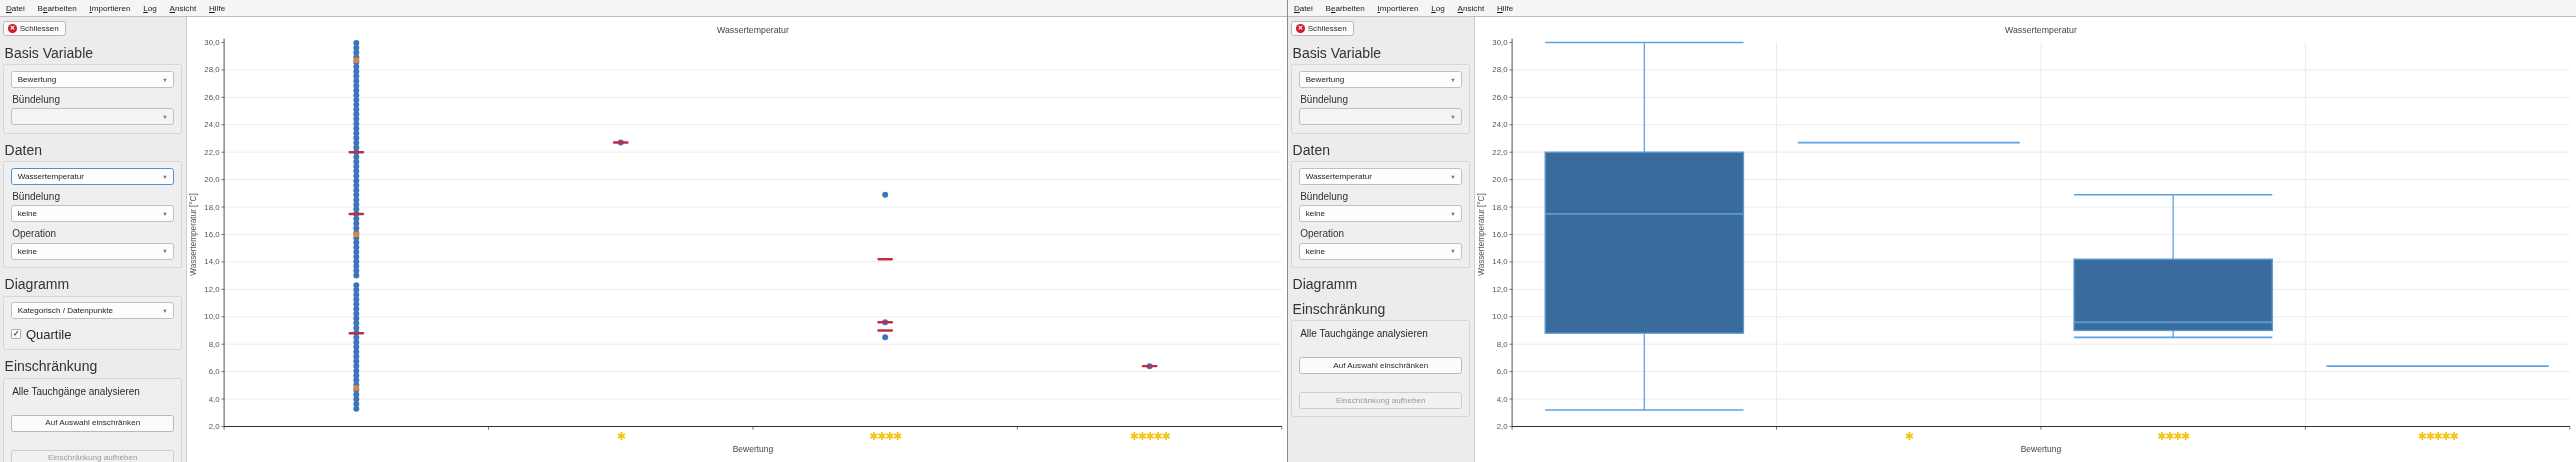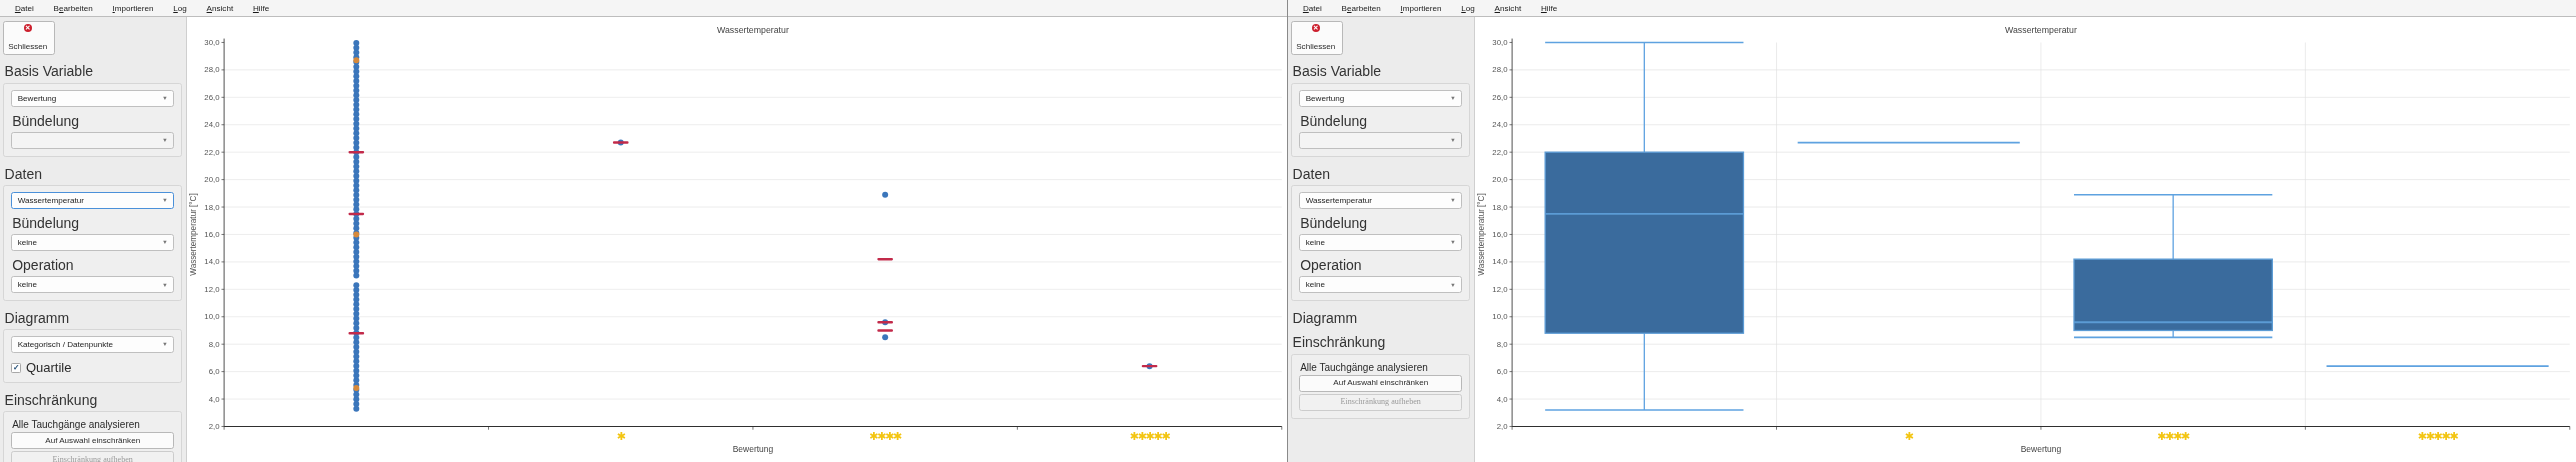--- a/index.html
+++ b/index.html
@@ -2,37 +2,37 @@
 <html style="font-size:10.4px"><head>
 <meta charset="utf-8">
 <style>
   * { margin:0; padding:0; box-sizing:border-box; }
   html,body { width:2576px; height:463px; overflow:hidden;
     font-family:"Liberation Sans", sans-serif; background:#ffffff; }
   .app { display:flex; width:2576px; height:463px; }
   .window { width:1288px; height:463px; display:flex; flex-direction:column; background:#fff; }
   .window.first { border-right:0.7px solid #8a8a8a; }
   .menubar { height:17px; background:#f5f5f5; border-bottom:0.7px solid #bdbdbd;
-    display:flex; align-items:center; padding-left:9px; gap:8px; flex:0 0 17px; }
+    display:flex; align-items:center; padding-left:0; gap:1px; flex:0 0 17px; }
   .menu-item { font-size:8.1px; color:#1a1a1a; padding:2px 5.9px; cursor:default; }
   .menu-item u { text-decoration:underline; }
   .content { flex:1; display:flex; min-height:0; }
   .sidebar { width:187px; background:#ececec; border-right:0.7px solid #cfcfcf;
     padding:3.9px 3.9px 0 3.3px; overflow:hidden; flex:0 0 187px; }
-  .btn { display:inline-flex; align-items:center; gap:10px; background:#fbfbfb;
+  .btn { display:inline-flex; align-items:center; gap:3px; background:#fbfbfb;
     border:0.7px solid #b8b8b8; border-radius:2.6px; font-size:8.1px; color:#2a2a2a;
-    padding:2px 6.5px 2.6px 3.9px;flex-direction:column; }
-  .btn.block { display:block; text-align:center; padding:2.6px 5.2px 3.3px 5.2px; margin-top:2px; width:auto; }
-  .btn.disabled { color:#9a9a9a; background:#f1f1f1; border-color:#cccccc;font-family:Liberation Serif, serif; }
+    padding:2px 6.5px 2.6px 3.9px; }
+  .btn.block { display:block; text-align:center; padding:2.6px 5.2px 3.3px 5.2px; margin-top:18px; width:auto; }
+  .btn.disabled { color:#9a9a9a; background:#f1f1f1; border-color:#cccccc; }
   .close-dot { width:8.5px; height:8.5px; border-radius:50%; background:#cc1f2d; color:#fff;
     font-size:6.5px; line-height:8.5px; text-align:center; font-weight:bold; display:inline-block; }
   .section-label { font-size:14px; color:#333; margin:8.5px 0 3.3px 1.3px; }
   .groupbox { border:0.7px solid #d6d6d6; border-radius:2.6px; background:#efefef;
     padding:5.9px 7.2px 7.2px 7.2px; }
-  .sub-label { font-size:14px; color:#333; margin:5.9px 0 3.3px 0.7px; }
+  .sub-label { font-size:10px; color:#333; margin:5.9px 0 3.3px 0.7px; }
   .dropdown { height:17px; background:#fdfdfd; border:0.7px solid #bfbfbf; border-radius:2.6px;
     display:flex; align-items:center; font-size:8.1px; color:#222; padding:0 5.2px;
     justify-content:space-between; }
   .dropdown .arrow { color:#777; font-size:5.9px; }
   .dropdown.focused { border:1.3px solid #4a90d9; }
   .dropdown.empty  { background:#f4f4f4; }
   .check-row { display:flex; align-items:center; gap:4.6px; margin-top:7.2px; }
   .checkbox { width:9.8px; height:9.8px; background:#fdfdfd; border:0.7px solid #a8a8a8;
     border-radius:1.3px; font-size:7.8px; line-height:8.5px; text-align:center; color:#234e77;
     font-weight:bold; }

